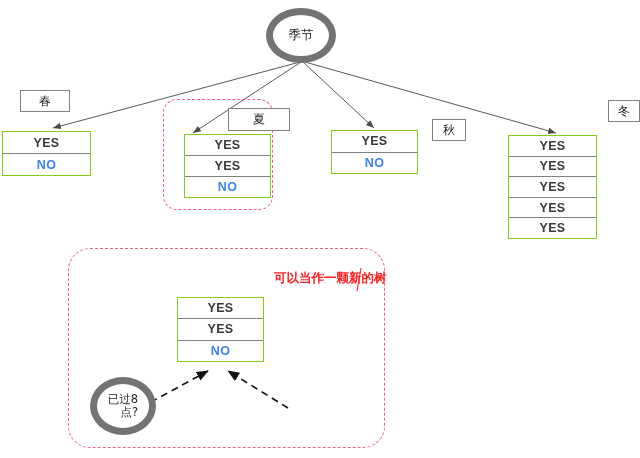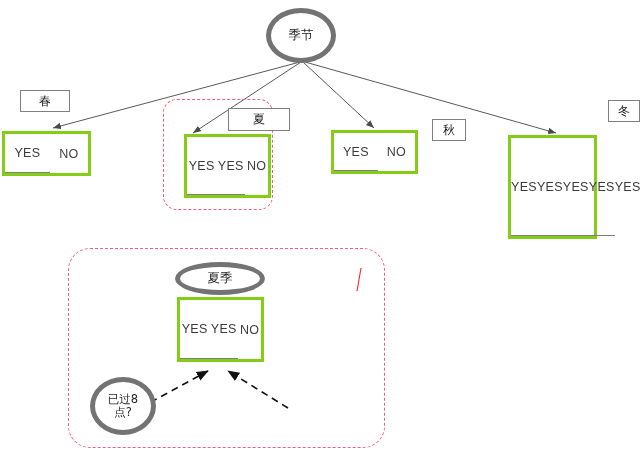--- a/index.html
+++ b/index.html
@@ -36,48 +36,50 @@
     align-items: center;
     justify-content: center;
     font-size: 12px;
     color: #1a1a1a;
     box-sizing: border-box;
     font-family: "DejaVu Sans", sans-serif;
   }
   
   .yn-table {
     position: absolute;
-    border: 3px solid #84cc16;
-    background: #ffffff;
-    box-sizing: border-box;
-    display: flex;
+    border: 1px solid #84cc16;
+    background: #ffffff;
+    box-sizing: border-box;
+    display: flex;
+    flex-direction: column;
+    font-weight: bold;
   }
   .yn-row {
     flex: 1 1 auto;
     display: flex;
     align-items: center;
     justify-content: center;
     font-size: 12.5px;
     color: #3a3a3a;
     border-bottom: 1px solid #7f7f7f;
     box-sizing: border-box;
     letter-spacing: 0.3px;
   }
   .yn-row:last-child { border-bottom: none; }
-  .yn-row.no { color: #404040; }
+  .yn-row.no { color: #3b82f6; }
   
   .ellipse-node {
     position: absolute;
-    border: 5px solid #737373;
+    border: 7px solid #737373;
     border-radius: 50%;
     background: #ffffff;
     display: flex;
     align-items: center;
     justify-content: center;
-    text-align: center;
+    text-align: right;
     font-size: 12.5px;
     color: #262626;
     box-sizing: border-box;
     line-height: 1.15;
     font-family: "DejaVu Sans", sans-serif;
   }
   .ellipse-node.small-circle {
     font-size: 11.5px;
   }
   
@@ -188,36 +190,36 @@
     <div class="yn-row">
       <span>YES</span>
     </div>
     <div class="yn-row">
       <span>YES</span>
     </div>
   </div>
 
   <div class="dashed-group lower" style="left:68px; top:248px; width:317px; height:200px;"></div>
 
-  <div class="ellipse-node" style="left:175px; top:262px; width:90px; height:33px;">
-    <span>夏季</span>
-  </div>
 
   <div class="yn-table" style="left:177px; top:297px; width:87px; height:65px;">
     <div class="yn-row">
       <span>YES</span>
     </div>
     <div class="yn-row">
       <span>YES</span>
     </div>
     <div class="yn-row no">
       <span>NO</span>
     </div>
   </div>
 
+  <div class="red-note" style="left:274px; top:270px;">
+    <span>可以当作一颗新的树</span>
+  </div>
 
   <div class="ellipse-node small-circle" style="left:90px; top:377px; width:66px; height:58px;">
     <div>
       <div>已过8</div>
       <div>点?</div>
     </div>
   </div>
 
 
 </div>

